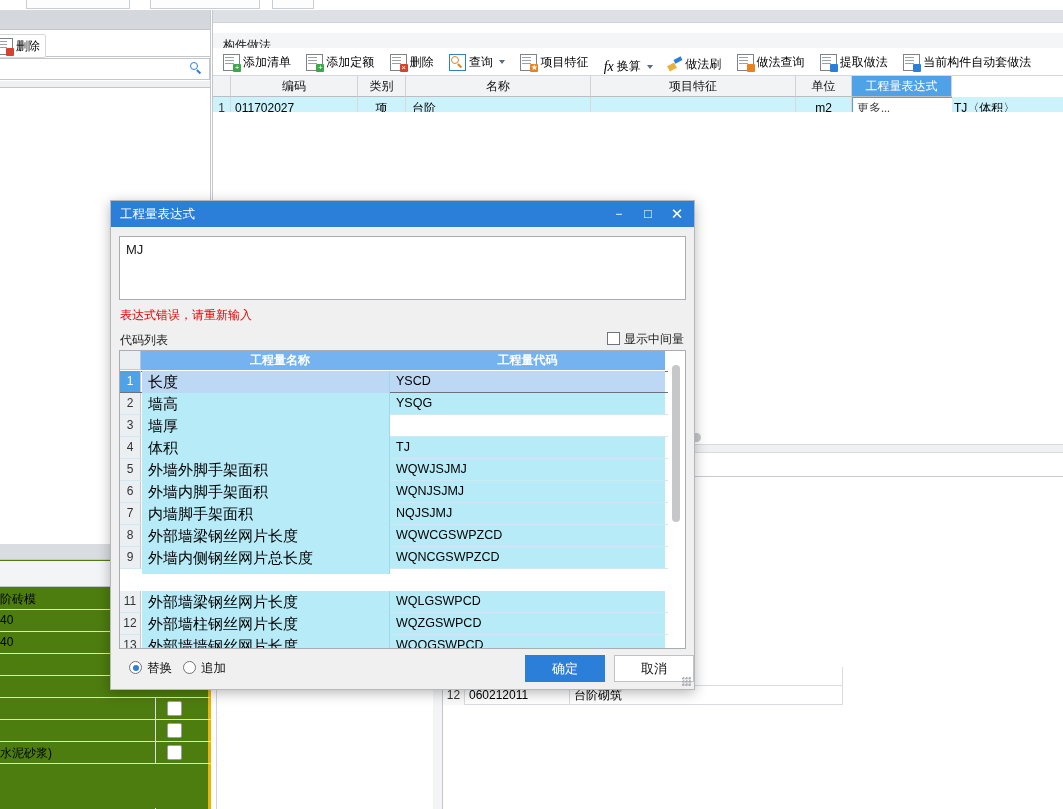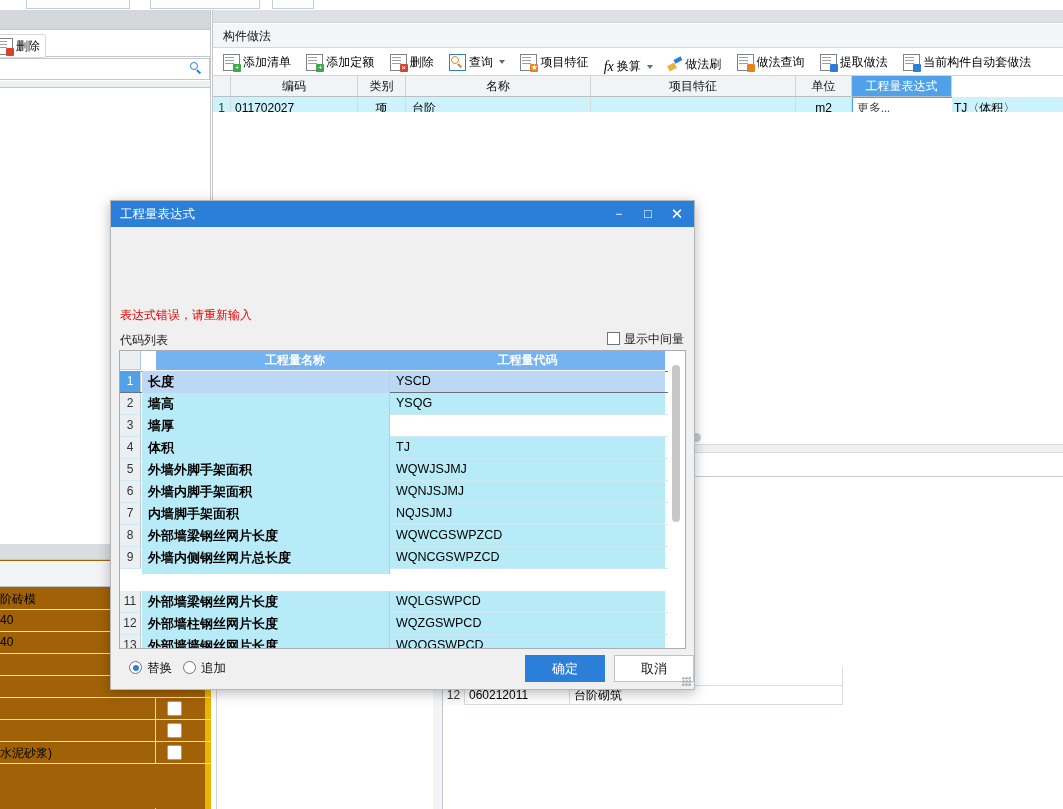--- a/index.html
+++ b/index.html
@@ -28,38 +28,38 @@
   .tbtn{display:inline-flex;align-items:center;gap:3px;height:22px;padding:0 5px;margin-top:2px;border:1px solid transparent;border-radius:2px;cursor:default;white-space:nowrap;font-size:12px;}
   .tbtn.framed{border-color:#d6d9dc;background:#fff;}
   #left-top .searchrow{position:absolute;left:0;top:48px;width:210px;height:22px;background:#fff;border:1px solid #c3c7cb;border-left:none;box-sizing:border-box;}
   #left-top .searchrow .mag{position:absolute;right:6px;top:3px;}
   #left-top .below{position:absolute;left:0;top:71px;width:210px;height:7px;background:#eef0f2;border-bottom:1px solid #c3c7cb;box-sizing:border-box;}
 
   
   #left-mid{position:absolute;left:0;top:88px;width:211px;height:456px;background:#ffffff;border-right:1px solid #c3c7cb;box-sizing:border-box;}
 
   
-  #left-prop{position:absolute;left:0;top:544px;width:211px;height:265px;border-right:6px solid #eab308;box-sizing:border-box;background:#a16207;}
+  #left-prop{position:absolute;left:0;top:544px;width:211px;height:265px;border-right:3px solid #eab308;box-sizing:border-box;background:#4d7c0f;}
   #left-prop .pbar{position:absolute;left:0;top:0;width:210px;height:16px;background:#d9dde1;border-bottom:1px solid #c3c7cb;box-sizing:border-box;}
   #left-prop .phdr{position:absolute;left:0;top:17px;width:210px;height:26px;background:#f3f4f6;border-bottom:1px solid #c3c7cb;box-sizing:border-box;}
   #left-prop .phdr span{position:absolute;right:40px;top:5px;font-size:12px;}
   .prow{position:absolute;left:0;width:210px;height:22px;border-bottom:1px solid #dfe2e5;box-sizing:border-box;font-size:12px;}
   .prow .v{position:absolute;left:0;top:3px;}
   
   .crow{position:absolute;left:0;width:211px;height:22px;border-bottom:1px solid #dcdfe2;box-sizing:border-box;}
   .crow .lbl{position:absolute;left:0;top:3px;font-size:12px;}
   .crow .cellsplit{position:absolute;left:155px;top:0;width:1px;height:21px;background:#dcdfe2;}
   .chk{position:absolute;left:167px;top:3px;width:15px;height:15px;border:1px solid #9aa0a6;border-radius:2px;background:#fff;box-sizing:border-box;}
   .chk.on{background:#2c8ae0;border-color:#2c8ae0;}
   .chk.on:after{content:"";position:absolute;left:3px;top:3px;width:7px;height:3px;border-left:2px solid #fff;border-bottom:2px solid #fff;transform:rotate(-45deg);}
 
   
   #gj-win{position:absolute;left:212px;top:10px;width:851px;height:102px;background:#ffffff;box-sizing:border-box;border-left:1px solid #c3c7cb;}
   #gj-win .titlestrip{position:absolute;left:0;top:0;width:851px;height:13px;background:#dde1e5;border-bottom:1px solid #cfd4d8;box-sizing:border-box;}
-  #gj-win .paneltitle{position:absolute;left:0;top:14px;width:851px;height:24px;background:#f4f5f7;border-bottom:1px solid #d4d8dc;box-sizing:border-box;}
+  #gj-win .paneltitle{position:absolute;left:0;top:23px;width:851px;height:24px;background:#f4f5f7;border-bottom:1px solid #d4d8dc;box-sizing:border-box;}
   #gj-win .paneltitle span{position:absolute;left:10px;top:4px;font-size:12px;color:#111;}
   #gj-win .toolbar{position:absolute;left:0;top:38px;width:851px;height:28px;background:#ffffff;border-bottom:1px solid #d4d8dc;box-sizing:border-box;white-space:nowrap;padding-left:4px;}
 
   
   .grid-head{position:absolute;top:66px;height:21px;background:#f2f3f5;border-bottom:1px solid #b9bec3;border-right:1px solid #cfd3d7;box-sizing:border-box;text-align:center;font-size:12px;line-height:21px;color:#111;}
   .grid-head.sel{background:#4fa1e8;color:#fff;}
   .grid-cell{position:absolute;top:87px;height:22px;background:#ccf2fb;border-bottom:1px solid #b9bec3;border-right:1px solid #d6dadd;box-sizing:border-box;font-size:12px;line-height:22px;}
   .grid-cell.rowno{background:#ccf2fb;text-align:center;color:#333;}
   .combo{position:absolute;top:87px;height:22px;background:#ffffff;border:1px solid #4fa1e8;box-sizing:border-box;font-size:12px;line-height:20px;}
   .combo .txt{position:absolute;left:4px;top:0;color:#444;}
@@ -108,21 +108,21 @@
   #errmsg{position:absolute;left:9px;top:80px;font-size:12px;color:#e60000;}
   #codelist-lbl{position:absolute;left:9px;top:105px;font-size:12px;color:#222;}
   #showmid{position:absolute;right:10px;top:104px;font-size:12px;color:#222;}
   #showmid .box{display:inline-block;width:13px;height:13px;border:1px solid #6f7479;background:#fff;vertical-align:-2px;margin-right:4px;box-sizing:border-box;}
 
   #tblwrap{position:absolute;left:8px;top:123px;width:567px;height:299px;background:#fff;border:1px solid #a9acb0;box-sizing:border-box;overflow:hidden;}
   .dth{position:absolute;top:0;height:19px;background:#74b3ef;color:#fff;font-size:12px;line-height:19px;text-align:center;border-right:1px solid #a9c9e6;box-sizing:border-box;font-weight:bold;}
   .dth.corner{background:#eceff1;border-bottom:1px solid #c6cacd;}
   .drow{position:absolute;left:0;width:565px;height:22px;box-sizing:border-box;border-bottom:1px solid #cfe9f2;}
   .drow .dno{position:absolute;left:0;top:0;width:21px;height:21px;background:#eceff1;border-right:1px solid #c6cacd;box-sizing:border-box;text-align:center;font-size:12px;line-height:21px;color:#333;}
-  .drow .dnm{position:absolute;left:22px;top:0;width:248px;height:27px;background:#b6ebf7;box-sizing:border-box;padding-left:6px;font-size:13px;line-height:21px;border-right:1px solid #9fd8e6;font-weight:bold;}
+  .drow .dnm{position:absolute;left:22px;top:0;width:248px;height:27px;background:#b6ebf7;box-sizing:border-box;padding-left:6px;font-size:15px;line-height:21px;border-right:1px solid #9fd8e6;}
   .drow .dcd{position:absolute;left:270px;top:0;width:275px;height:21px;background:#b6ebf7;box-sizing:border-box;padding-left:6px;font-size:12.5px;line-height:21px;}
   .drow.selected .dno{background:#4fa1e8;color:#fff;}
   .drow.selected .dnm,.drow.selected .dcd{background:#bcd8f5;}
   .drow.selected{outline:1px solid #6e7276;outline-offset:-1px;}
   #dvs{position:absolute;right:0;top:0;width:17px;height:297px;background:#fff;}
   #dvs .tk{position:absolute;left:4px;top:14px;width:8px;height:157px;background:#c5c7c9;border-radius:5px;}
 
   #bottombar{position:absolute;left:0;top:422px;width:583px;height:40px;background:#f0f0f0;}
   .radio{position:absolute;top:11px;font-size:12.5px;color:#111;}
   .radio .rb{display:inline-block;width:13px;height:13px;border:1px solid #6f7479;border-radius:50%;background:#fff;vertical-align:-2px;margin-right:5px;position:relative;box-sizing:border-box;}
@@ -407,29 +407,30 @@
 
 <div id="dlg">
   <div class="tbar">
     <span class="ttl">工程量表达式</span>
     <span class="wbtn min">－</span>
     <span class="wbtn max">□</span>
     <span class="wbtn cls">✕</span>
   </div>
 
   <div class="body">
+    <div id="expr">MJ</div>
     <div id="errmsg">表达式错误，请重新输入</div>
     <div id="codelist-lbl">代码列表</div>
     <div id="showmid">
       <span class="box"></span><span>显示中间量</span>
     </div>
 
     <div id="tblwrap">
       <div class="dth corner" style="left:0;width:21px;"></div>
-      <div class="dth" style="left:36px;width:279px;">工程量名称</div>
+      <div class="dth" style="left:21px;width:279px;">工程量名称</div>
       <div class="dth" style="left:270px;width:275px;border-right:none;">工程量代码</div>
 
       <div class="drow selected" style="top:20px;">
           <span class="dno">1</span>
           <span class="dnm">长度</span>
           <span class="dcd">YSCD</span>
         </div>
       <div class="drow" style="top:42px;">
           <span class="dno">2</span>
           <span class="dnm">墙高</span>

